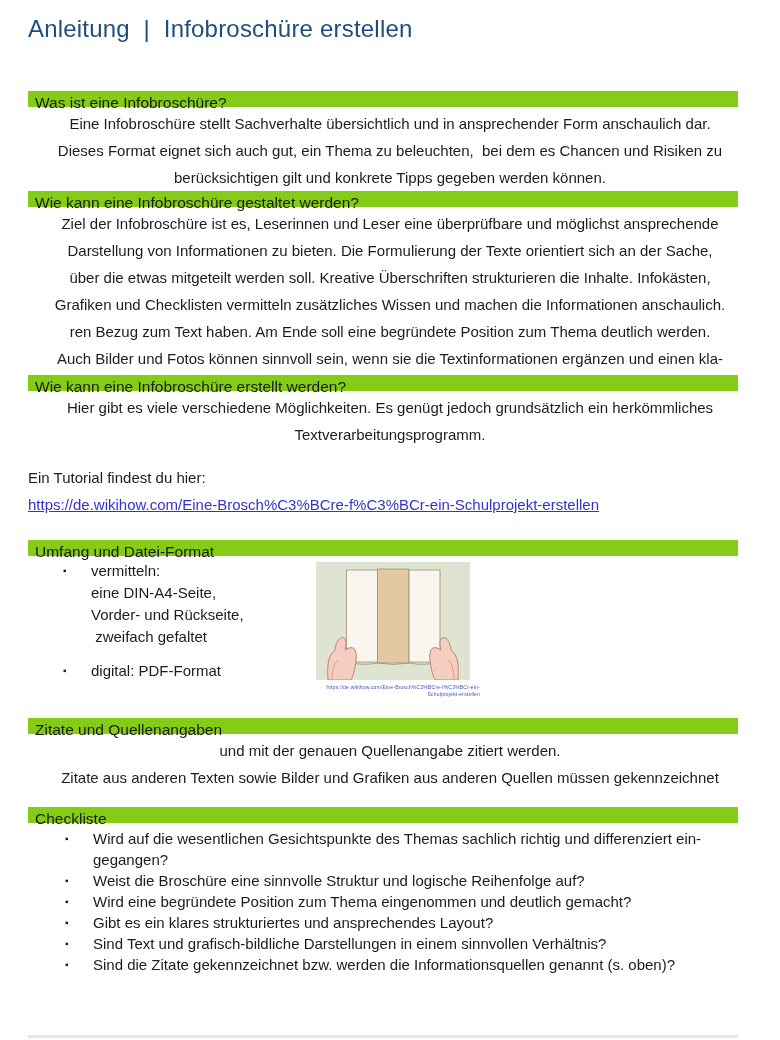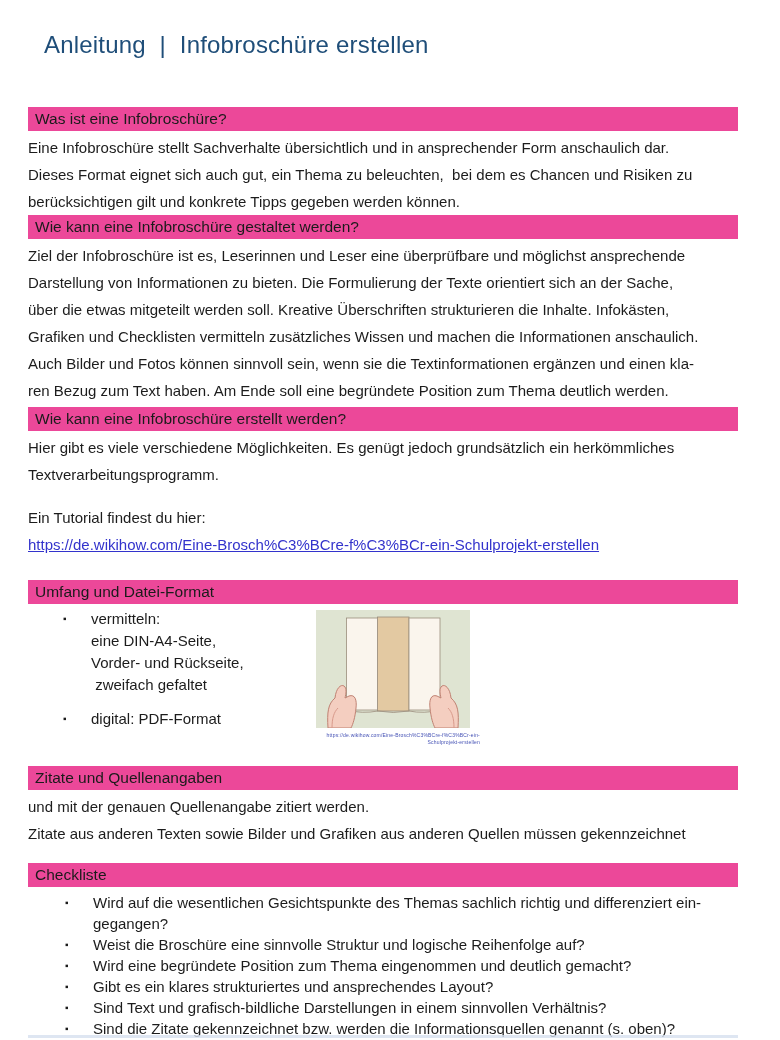--- a/index.html
+++ b/index.html
@@ -1,25 +1,25 @@
 <!DOCTYPE html>
 <html><head>
 <meta charset="utf-8">
 <style>
   html,body{margin:0;padding:0;background:#ffffff;}
   body{width:780px;height:1040px;position:relative;overflow:hidden;
        font-family:"Liberation Sans",sans-serif;color:#1c1c1c;}
   .content{padding:0 28px;position:relative;}
-  h1.title{margin:16px;padding-top:15px;font-size:24px;font-weight:400;
+  h1.title{margin:0;padding-top:15px;font-size:24px;font-weight:400;
            color:#1F4E79;white-space:pre;letter-spacing:.2px;}
-  .bar{height:24px;background:#ec4899;font-size:15.5px;line-height:24px;
+  .bar{height:16px;background:#84cc16;font-size:15.5px;line-height:24px;
        padding-left:7px;width:703px;color:#1b1b1b;white-space:pre;}
   .m48{margin-top:48px}.m0{margin-top:0}.m3{margin-top:3px}.m22{margin-top:22px}
   .m14{margin-top:14px}.m16{margin-top:16px}
-  .para{margin-top:3px;font-size:15px;line-height:27px;}
+  .para{margin-top:3px;font-size:15px;line-height:27px;text-align:center;}
   .ln{white-space:pre;}
   .tut-label{margin-top:16px;font-size:15px;line-height:27px;white-space:pre;}
   .tut-link{font-size:15px;line-height:27px;}
   .tut-link a{color:#3333CC;text-decoration:underline;white-space:pre;cursor:pointer;}
   .format-content{margin-top:4px;position:relative;height:144px;}
   .ul{font-size:15px;}
   .li{display:flex;line-height:22px;}
   .li .blt{width:28px;padding-left:35px;font-size:10px;line-height:22px;flex:0 0 auto;}
   .li.cont{padding-left:63px;text-align:center;}
   .li.b2{margin-top:12px;}
@@ -46,22 +46,22 @@
     <div class="ln">Dieses Format eignet sich auch gut, ein Thema zu beleuchten,  bei dem es Chancen und Risiken zu</div>
     <div class="ln">berücksichtigen gilt und konkrete Tipps gegeben werden können.</div>
   </div>
 
   <div class="bar m0">Wie kann eine Infobroschüre gestaltet werden?</div>
   <div class="para">
     <div class="ln">Ziel der Infobroschüre ist es, Leserinnen und Leser eine überprüfbare und möglichst ansprechende</div>
     <div class="ln">Darstellung von Informationen zu bieten. Die Formulierung der Texte orientiert sich an der Sache,</div>
     <div class="ln">über die etwas mitgeteilt werden soll. Kreative Überschriften strukturieren die Inhalte. Infokästen,</div>
     <div class="ln">Grafiken und Checklisten vermitteln zusätzliches Wissen und machen die Informationen anschaulich.</div>
+    <div class="ln">ren Bezug zum Text haben. Am Ende soll eine begründete Position zum Thema deutlich werden.</div>
     <div class="ln">Auch Bilder und Fotos können sinnvoll sein, wenn sie die Textinformationen ergänzen und einen kla-</div>
-    <div class="ln">ren Bezug zum Text haben. Am Ende soll eine begründete Position zum Thema deutlich werden.</div>
   </div>
 
   <div class="bar m3">Wie kann eine Infobroschüre erstellt werden?</div>
   <div class="para">
     <div class="ln">Hier gibt es viele verschiedene Möglichkeiten. Es genügt jedoch grundsätzlich ein herkömmliches</div>
     <div class="ln">Textverarbeitungsprogramm.</div>
   </div>
   <div class="tut-label">Ein Tutorial findest du hier:</div>
   <div class="tut-link">
     <a>https://de.wikihow.com/Eine-Brosch%C3%BCre-f%C3%BCr-ein-Schulprojekt-erstellen</a>

